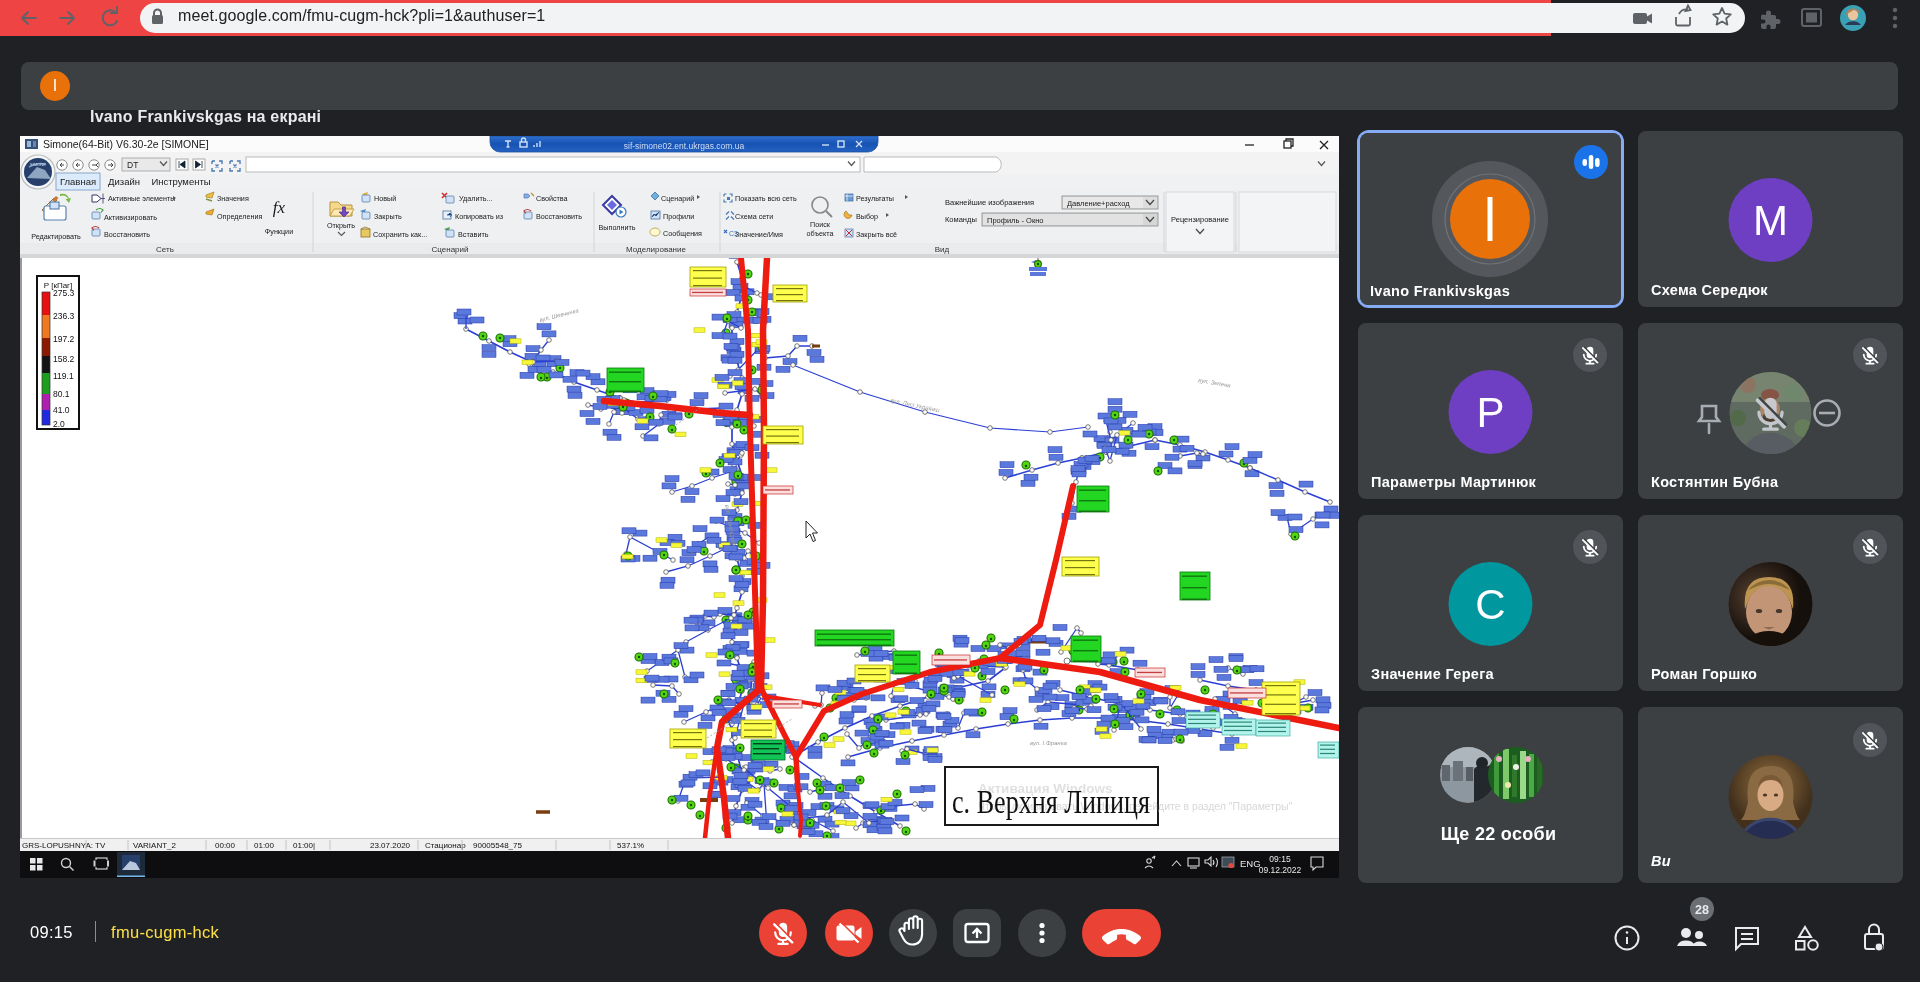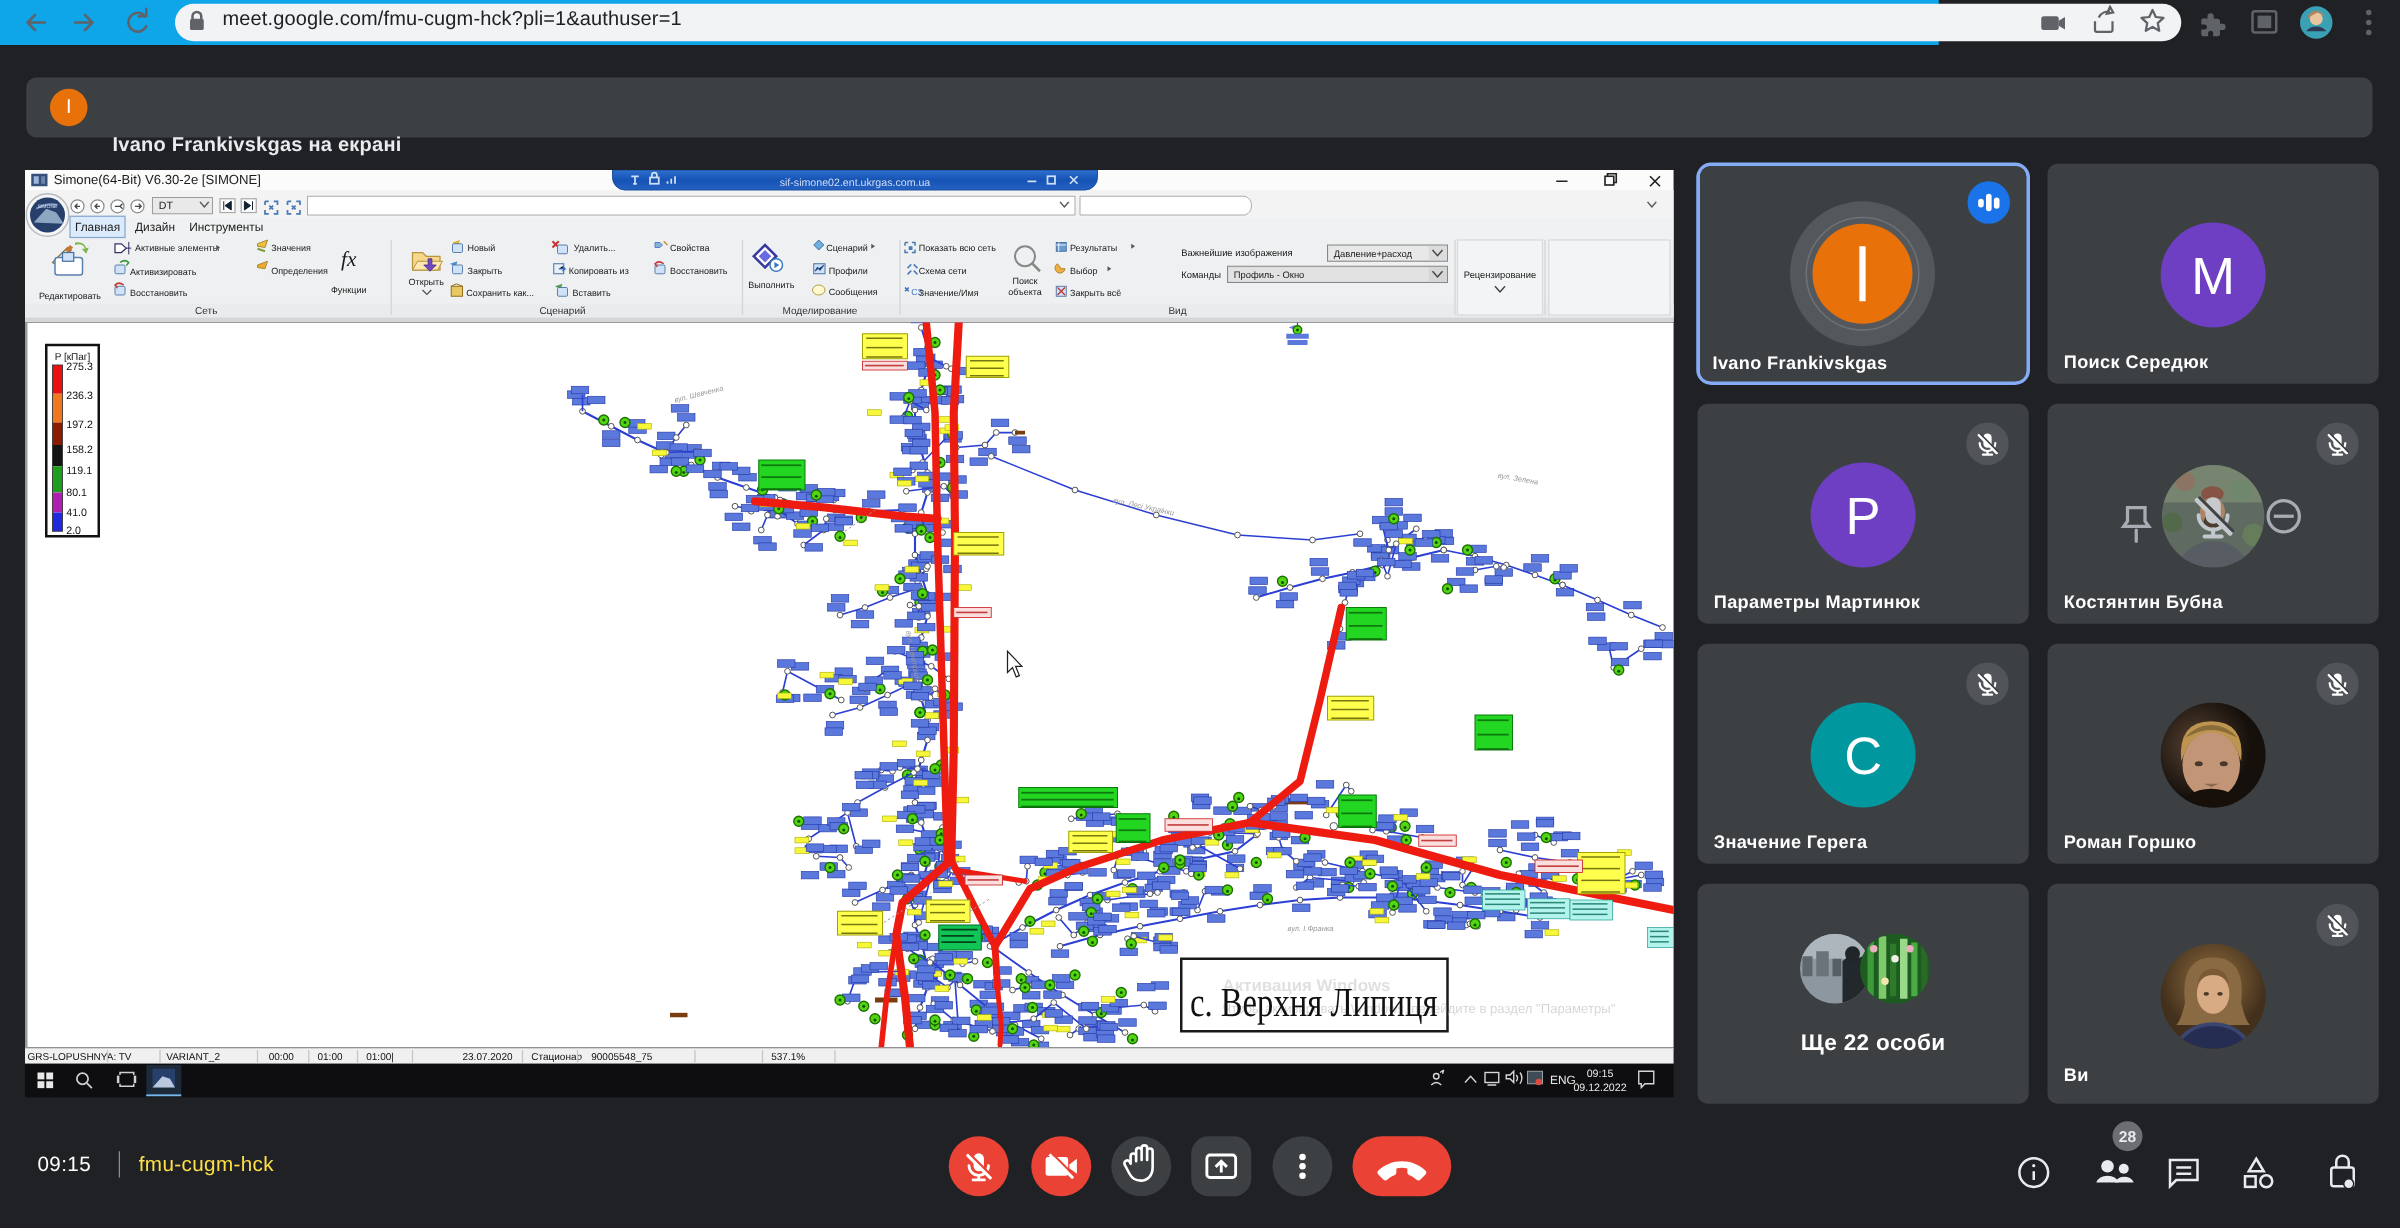--- a/index.html
+++ b/index.html
@@ -1,19 +1,19 @@
 <!DOCTYPE html>
 <html><head><meta charset="utf-8">
 <style>
 *{margin:0;padding:0;box-sizing:border-box;}
 html,body{width:1920px;height:982px;overflow:hidden;background:#202124;font-family:"Liberation Sans",sans-serif;}
 .abs{position:absolute;}
 #page{position:relative;width:1920px;height:982px;background:#202124;}
 
-#bbar{position:absolute;left:0;top:0;width:1551px;height:36px;background:#0ea5e9;}
+#bbar{position:absolute;left:0;top:0;width:1551px;height:36px;background:#ef4444;}
 #pill{position:absolute;left:140px;top:3px;width:1605px;height:30px;border-radius:15px;background:#f1f3f4;}
 #url{position:absolute;left:178px;top:7px;font-size:16px;color:#202124;letter-spacing:0.1px;}
 
 #banner{position:absolute;left:21px;top:62px;width:1877px;height:48px;border-radius:8px;background:#3c4043;}
 #banner .av{position:absolute;left:19px;top:9px;width:30px;height:30px;border-radius:50%;background:#e8710a;color:#fff;font-size:16px;text-align:center;line-height:30px;}
 #banner .tt{position:absolute;left:69px;top:14px;color:#e8eaed;font-size:16px;font-weight:bold;letter-spacing:0.2px;margin-top:32px;}
 
 .tile{position:absolute;width:265px;height:176px;background:#3c4043;border-radius:8px;}
 .tile .nm{position:absolute;left:13px;bottom:9px;color:#fff;font-size:14.5px;font-weight:bold;letter-spacing:0.3px;text-align:center;}
 .badge{position:absolute;right:16px;top:15px;width:34px;height:34px;border-radius:50%;background:#515458;}
@@ -1916,21 +1916,21 @@
           <rect x="235.1" y="25" width="4.5" height="9" rx="2.2"></rect>
         </g>
 </svg>
 <div class="nm" style="left:10px;bottom:6px;">Ivano Frankivskgas</div>
     </div>
     <div class="tile" style="left:1638px;top:131px;">
 <svg class="abs" style="left:0;top:0" width="265" height="176" viewBox="0 0 265 176">
 <circle cx="132.5" cy="89" r="42" fill="#6e3fc3"></circle>
 <text x="132.5" y="104" font-size="42" fill="#fff" text-anchor="middle">M</text>
 </svg>
-      <div class="nm">Поиск Середюк</div>
+      <div class="nm">Схема Середюк</div>
     </div>
     <div class="tile" style="left:1358px;top:323px;">
 <svg class="abs" style="left:0;top:0" width="265" height="176" viewBox="0 0 265 176">
 <circle cx="132.5" cy="89" r="42" fill="#6e3fc3"></circle>
 <text x="132.5" y="104" font-size="42" fill="#fff" text-anchor="middle">P</text>
 </svg>
       <div class="badge" style="right:16px;top:15px"><svg width="34" height="34" viewBox="-17 -17 34 34">
           <g transform="translate(0,0) scale(0.92)" stroke="#fff" fill="none" stroke-width="1.9" stroke-linecap="round">
             <rect x="-3.6" y="-9" width="7.2" height="12.5" rx="3.6" fill="#fff" stroke="none"></rect>
             <path d="M-6.8 -0.5 a6.8 6.8 0 0 0 13.6 0"></path>
@@ -2063,21 +2063,21 @@
           <rect x="171" y="47" width="5" height="43" fill="#4aaa44"></rect>
           <rect x="179" y="44" width="5" height="46" fill="#2a6a26"></rect>
 <circle cx="141" cy="52" r="3" fill="#e8b0c0"></circle>
           <circle cx="158" cy="60" r="3" fill="#f0f0e8"></circle>
           <circle cx="170" cy="52" r="3" fill="#e8b0c0"></circle>
           <circle cx="150" cy="78" r="3" fill="#f0e8b0"></circle>
 </g>
 </svg>
 <div class="nm" style="left:16px;right:0;bottom:38px;text-align:center;font-size:18px;">Ще 22 особи</div>
     </div>
-    <div class="tile" style="left:1638px;top:707px;">
+    <div class="tile" style="left:1638px;top:707px;font-style:italic;">
 <svg class="abs" style="left:0;top:0" width="265" height="176" viewBox="0 0 265 176">
 <defs>
           <clipPath id="cpv">
             <circle cx="132.5" cy="90" r="42"></circle>
           </clipPath>
 <radialGradient id="rgv" cx="0.5" cy="0.35">
             <stop offset="0" stop-color="#96713f"></stop>
             <stop offset="1" stop-color="#42301d"></stop>
           </radialGradient>
         </defs>

